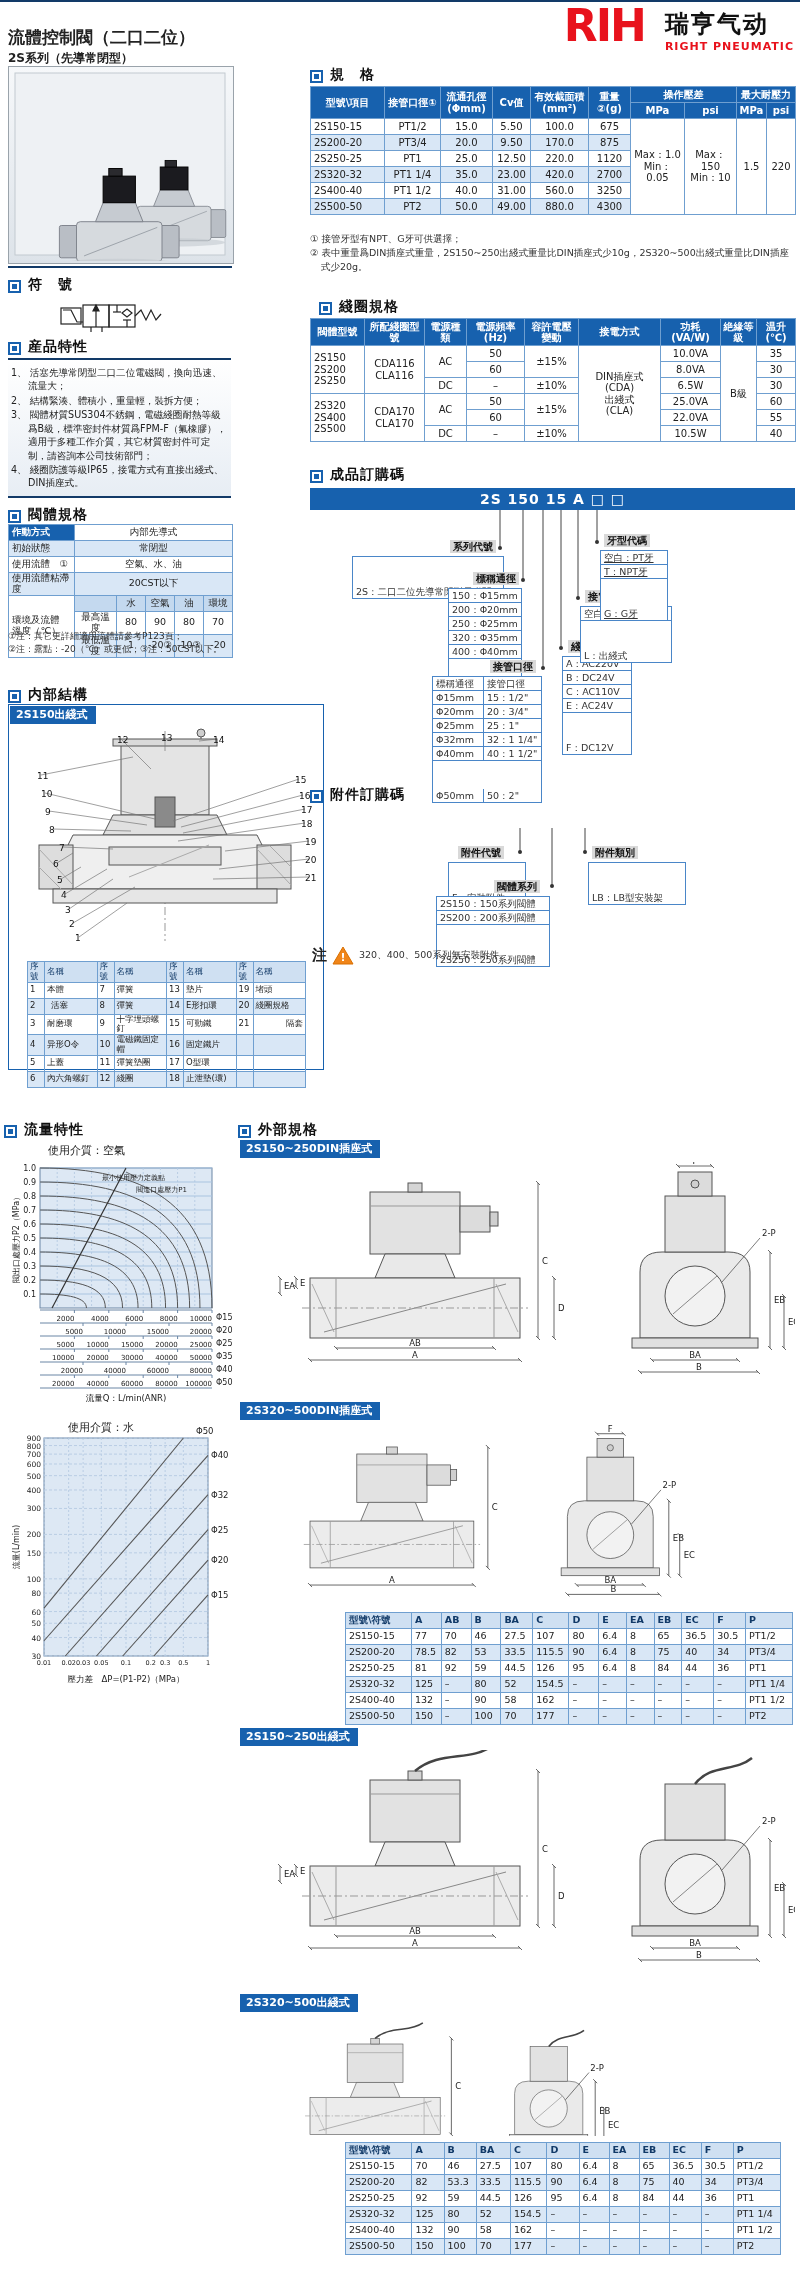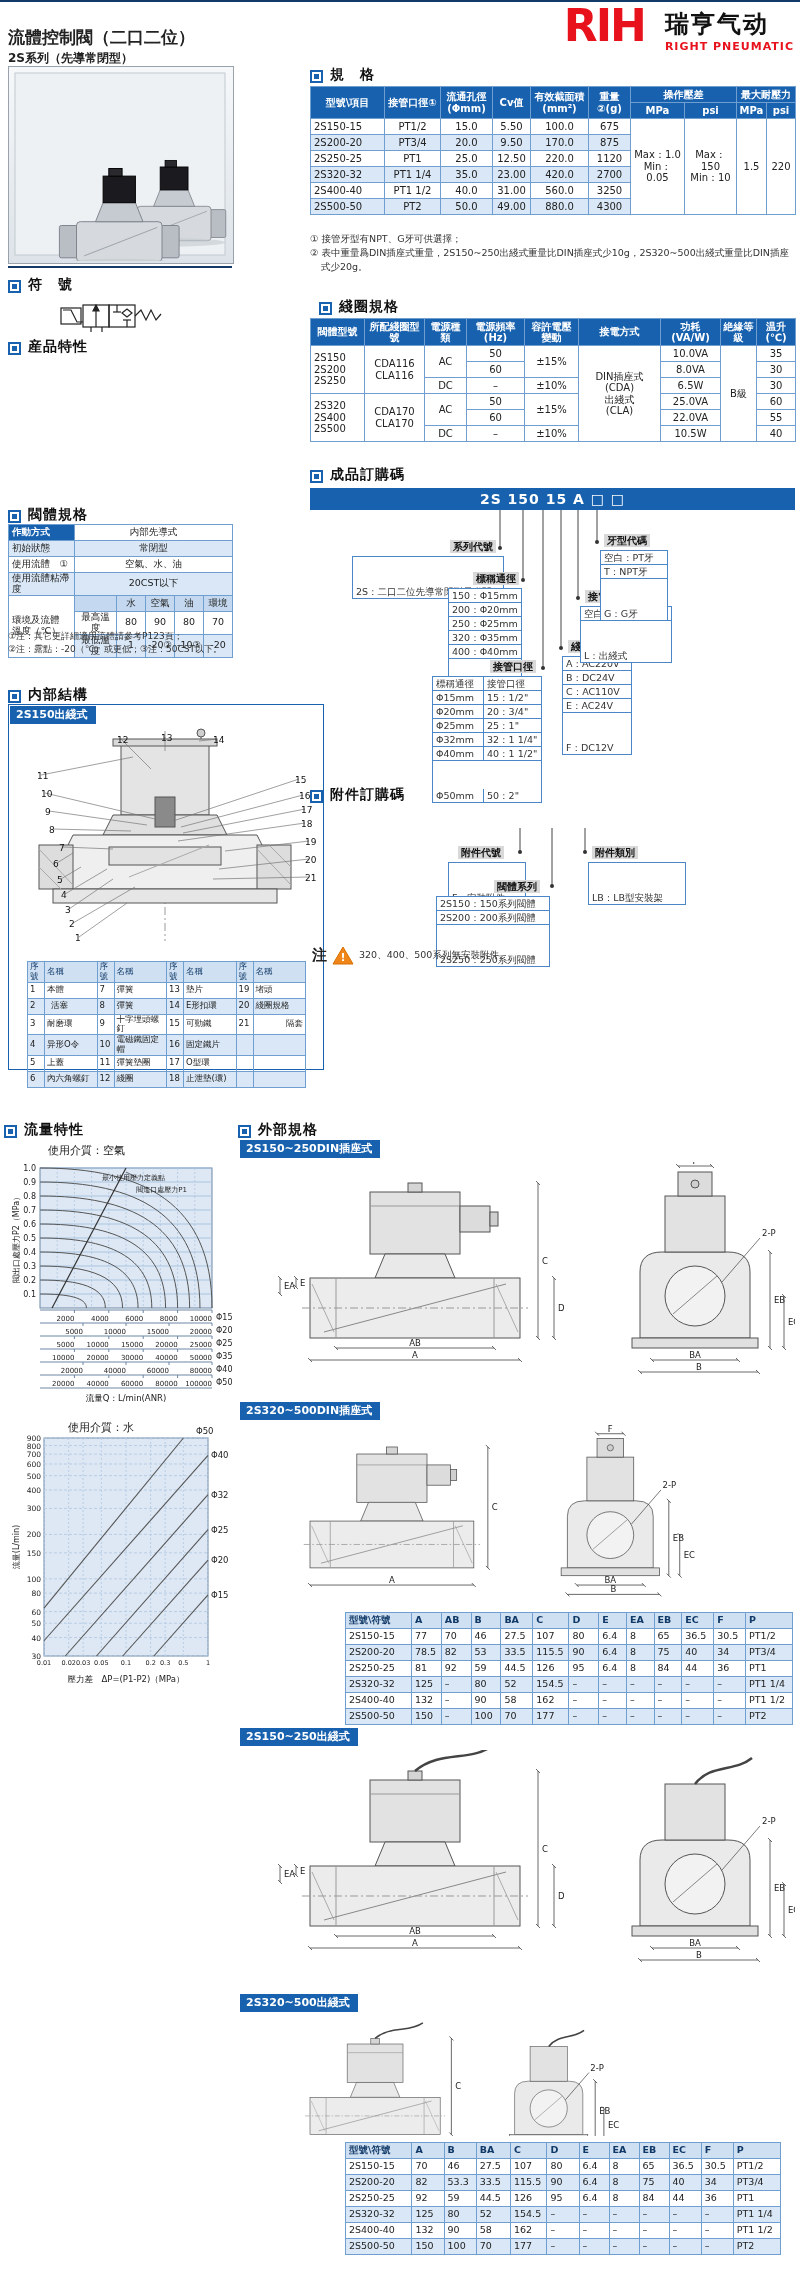--- a/index.html
+++ b/index.html
@@ -91,20 +91,26 @@
     <path d="M80,16 l6,-6 l5,10 l5,-10 l5,10 l5,-6"></path>
     <line x1="36" y1="27" x2="36" y2="32"></line>
         <line x1="47" y1="27" x2="47" y2="32"></line>
    </g>
     </svg>
 
   <div class="abs sec-h" style="left:8px;top:338px;">
     <span class="sq"></span>
       <span>産品特性</span>
   </div>
+  <div class="abs feat" id="features" style="left:8px;top:358px;width:217px;">
+      <p>1、 活塞先導常閉型二口二位電磁閥，換向迅速、流量大；</p>
+      <p>2、 結構緊湊、體積小，重量輕，裝拆方便；</p>
+      <p>3、 閥體材質SUS304不銹鋼，電磁綫圈耐熱等級爲B級，標準密封件材質爲FPM-F（氟橡膠），適用于多種工作介質，其它材質密封件可定制，請咨詢本公司技術部門；</p>
+      <p>4、 綫圈防護等級IP65，接電方式有直接出綫式、DIN插座式。</p>
+    </div>
 
   <div class="abs sec-h" style="left:8px;top:506px;">
     <span class="sq"></span>
       <span>閥體規格</span>
   </div>
   <table class="abs tbl" id="body-table" style="left:8px;top:524px;width:224px;font-size:9.5px;">
       <colgroup>
         <col style="width:66px">
         <col style="width:42px">
         <col style="width:29px">
@@ -552,21 +558,21 @@
       <div class="row">C：AC110V</div>
       <div class="row">E：AC24V</div>
       <div class="row">F：DC12V</div>
     </div>
   <span class="tree-label" style="left:585px;top:590px;">接電方式</span>
   <div class="tree-box" id="box-conn" style="left:580px;top:606px;width:90px;">
       <div class="row">空白：DIN插座式</div>
       <div class="row">L：出綫式</div>
     </div>
   <span class="tree-label" style="left:604px;top:534px;">牙型代碼</span>
-  <div class="tree-box" id="box-thread" style="left:600px;top:550px;width:66px;">
+  <div class="tree-box" id="box-thread" style="left:600px;top:550px;width:66px;text-decoration:underline;">
       <div class="row">空白：PT牙</div>
       <div class="row">T：NPT牙</div>
       <div class="row">G：G牙</div>
     </div>
 
   <div class="abs sec-h" style="left:310px;top:786px;">
     <span class="sq"></span>
       <span>附件訂購碼</span>
   </div>
   <svg class="abs" id="tree2-lines" style="left:310px;top:828px;" width="485" height="112">

